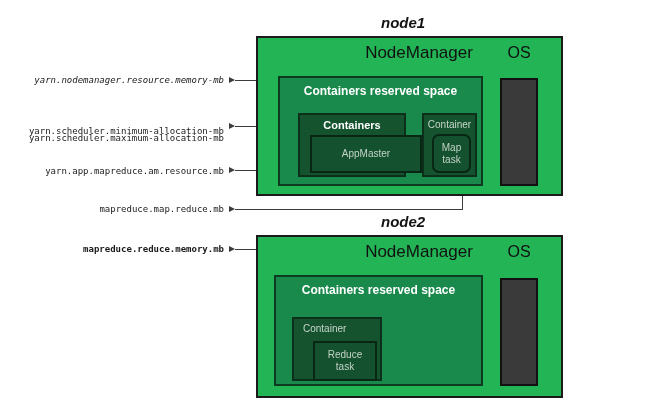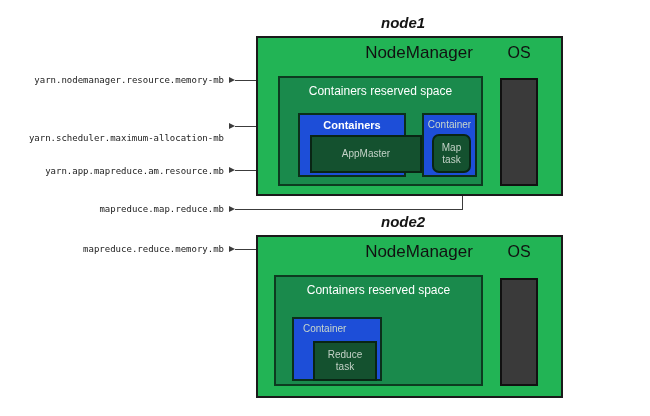--- a/index.html
+++ b/index.html
@@ -76,28 +76,28 @@
     background: #1a8a4c;
     border: 2px solid #0d3b20;
     box-sizing: border-box;
   }
   .reserved-title {
     position: absolute;
     left: 0;
     right: 0;
     text-align: center;
     font-size: 12px;
-    font-weight: normal;
+    font-weight: bold;
     color: #ffffff;
     font-family: "Liberation Sans", sans-serif;
     white-space: nowrap;
   }
   .containers-box {
     position: absolute;
-    background: #1d4ed8;
+    background: #14532d;
     border: 2px solid #0b2f1a;
     box-sizing: border-box;
   }
   .containers-title {
     position: absolute;
     left: 0;
     right: 0;
     text-align: center;
     font-size: 11px;
     font-weight: bold;
@@ -146,30 +146,31 @@
     border-top: 3px solid transparent;
     border-bottom: 3px solid transparent;
     border-right: 6px solid #3c3c3c;
   }
 </style>
 </head>
 <body>
 
 <div class="canvas">
 
-  <div class="cfg-label" style="left:24px; top:74px; width:200px;">yarn.nodemanager.resource.memory-mb</div>
+  <div class="cfg-label" style="left:24px; top:74px; width:200px;font-style:italic;">yarn.nodemanager.resource.memory-mb</div>
 
   <div class="cfg-label" style="left:10px; top:113px; width:214px;margin-top:19px;">yarn.scheduler.maximum-allocation-mb</div>
 
+  <div class="cfg-label" style="left:10px; top:125px; width:214px;">yarn.scheduler.minimum-allocation-mb</div>
 
   <div class="cfg-label" style="left:30px; top:165px; width:194px;">yarn.app.mapreduce.am.resource.mb</div>
 
   <div class="cfg-label" style="left:86px; top:203px; width:138px;">mapreduce.map.reduce.mb</div>
 
-  <div class="cfg-label" style="left:70px; top:243px; width:154px;">mapreduce.reduce.memory.mb</div>
+  <div class="cfg-label" style="left:70px; top:243px; width:154px;font-weight:bold;">mapreduce.reduce.memory.mb</div>
 
   <div class="conn conn-h" style="left:235px; top:80px; width:60px;"></div>
   <div class="arrowhead" style="left:229px; top:77px; transform:rotate(180deg);"></div>
 
   <div class="conn conn-h" style="left:235px; top:126px; width:50px;"></div>
   <div class="arrowhead" style="left:229px; top:123px; transform:rotate(180deg);"></div>
 
   <div class="conn conn-h" style="left:235px; top:170px; width:62px;"></div>
   <div class="arrowhead" style="left:229px; top:167px; transform:rotate(180deg);"></div>
 

